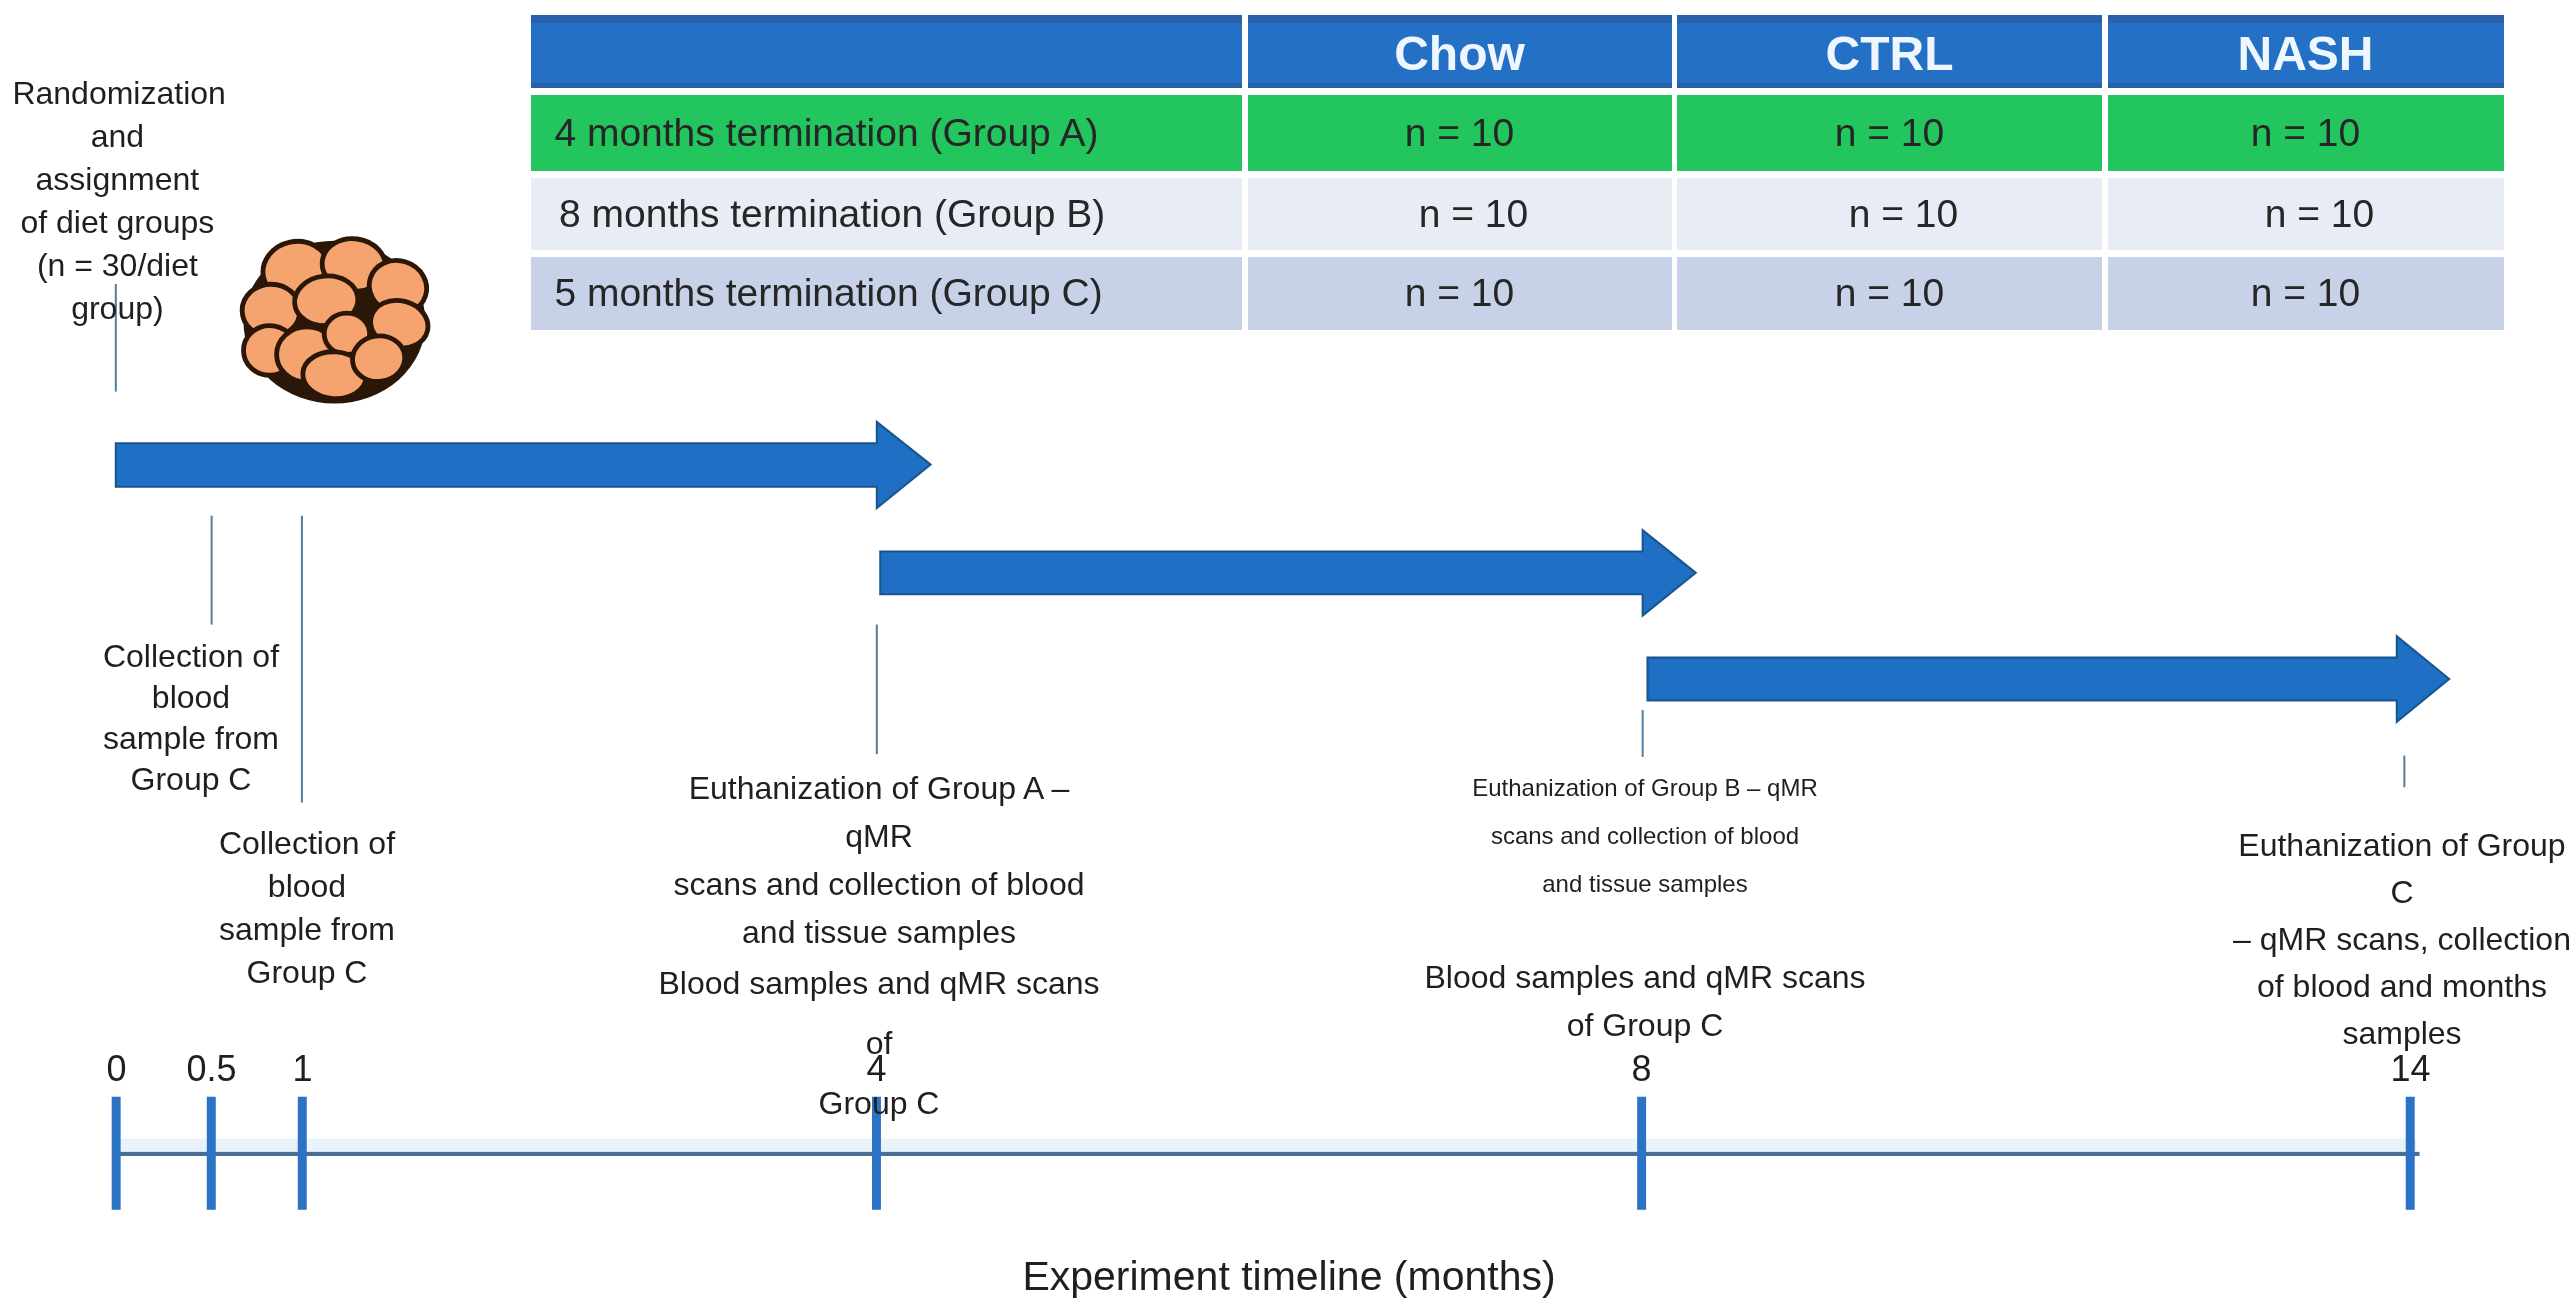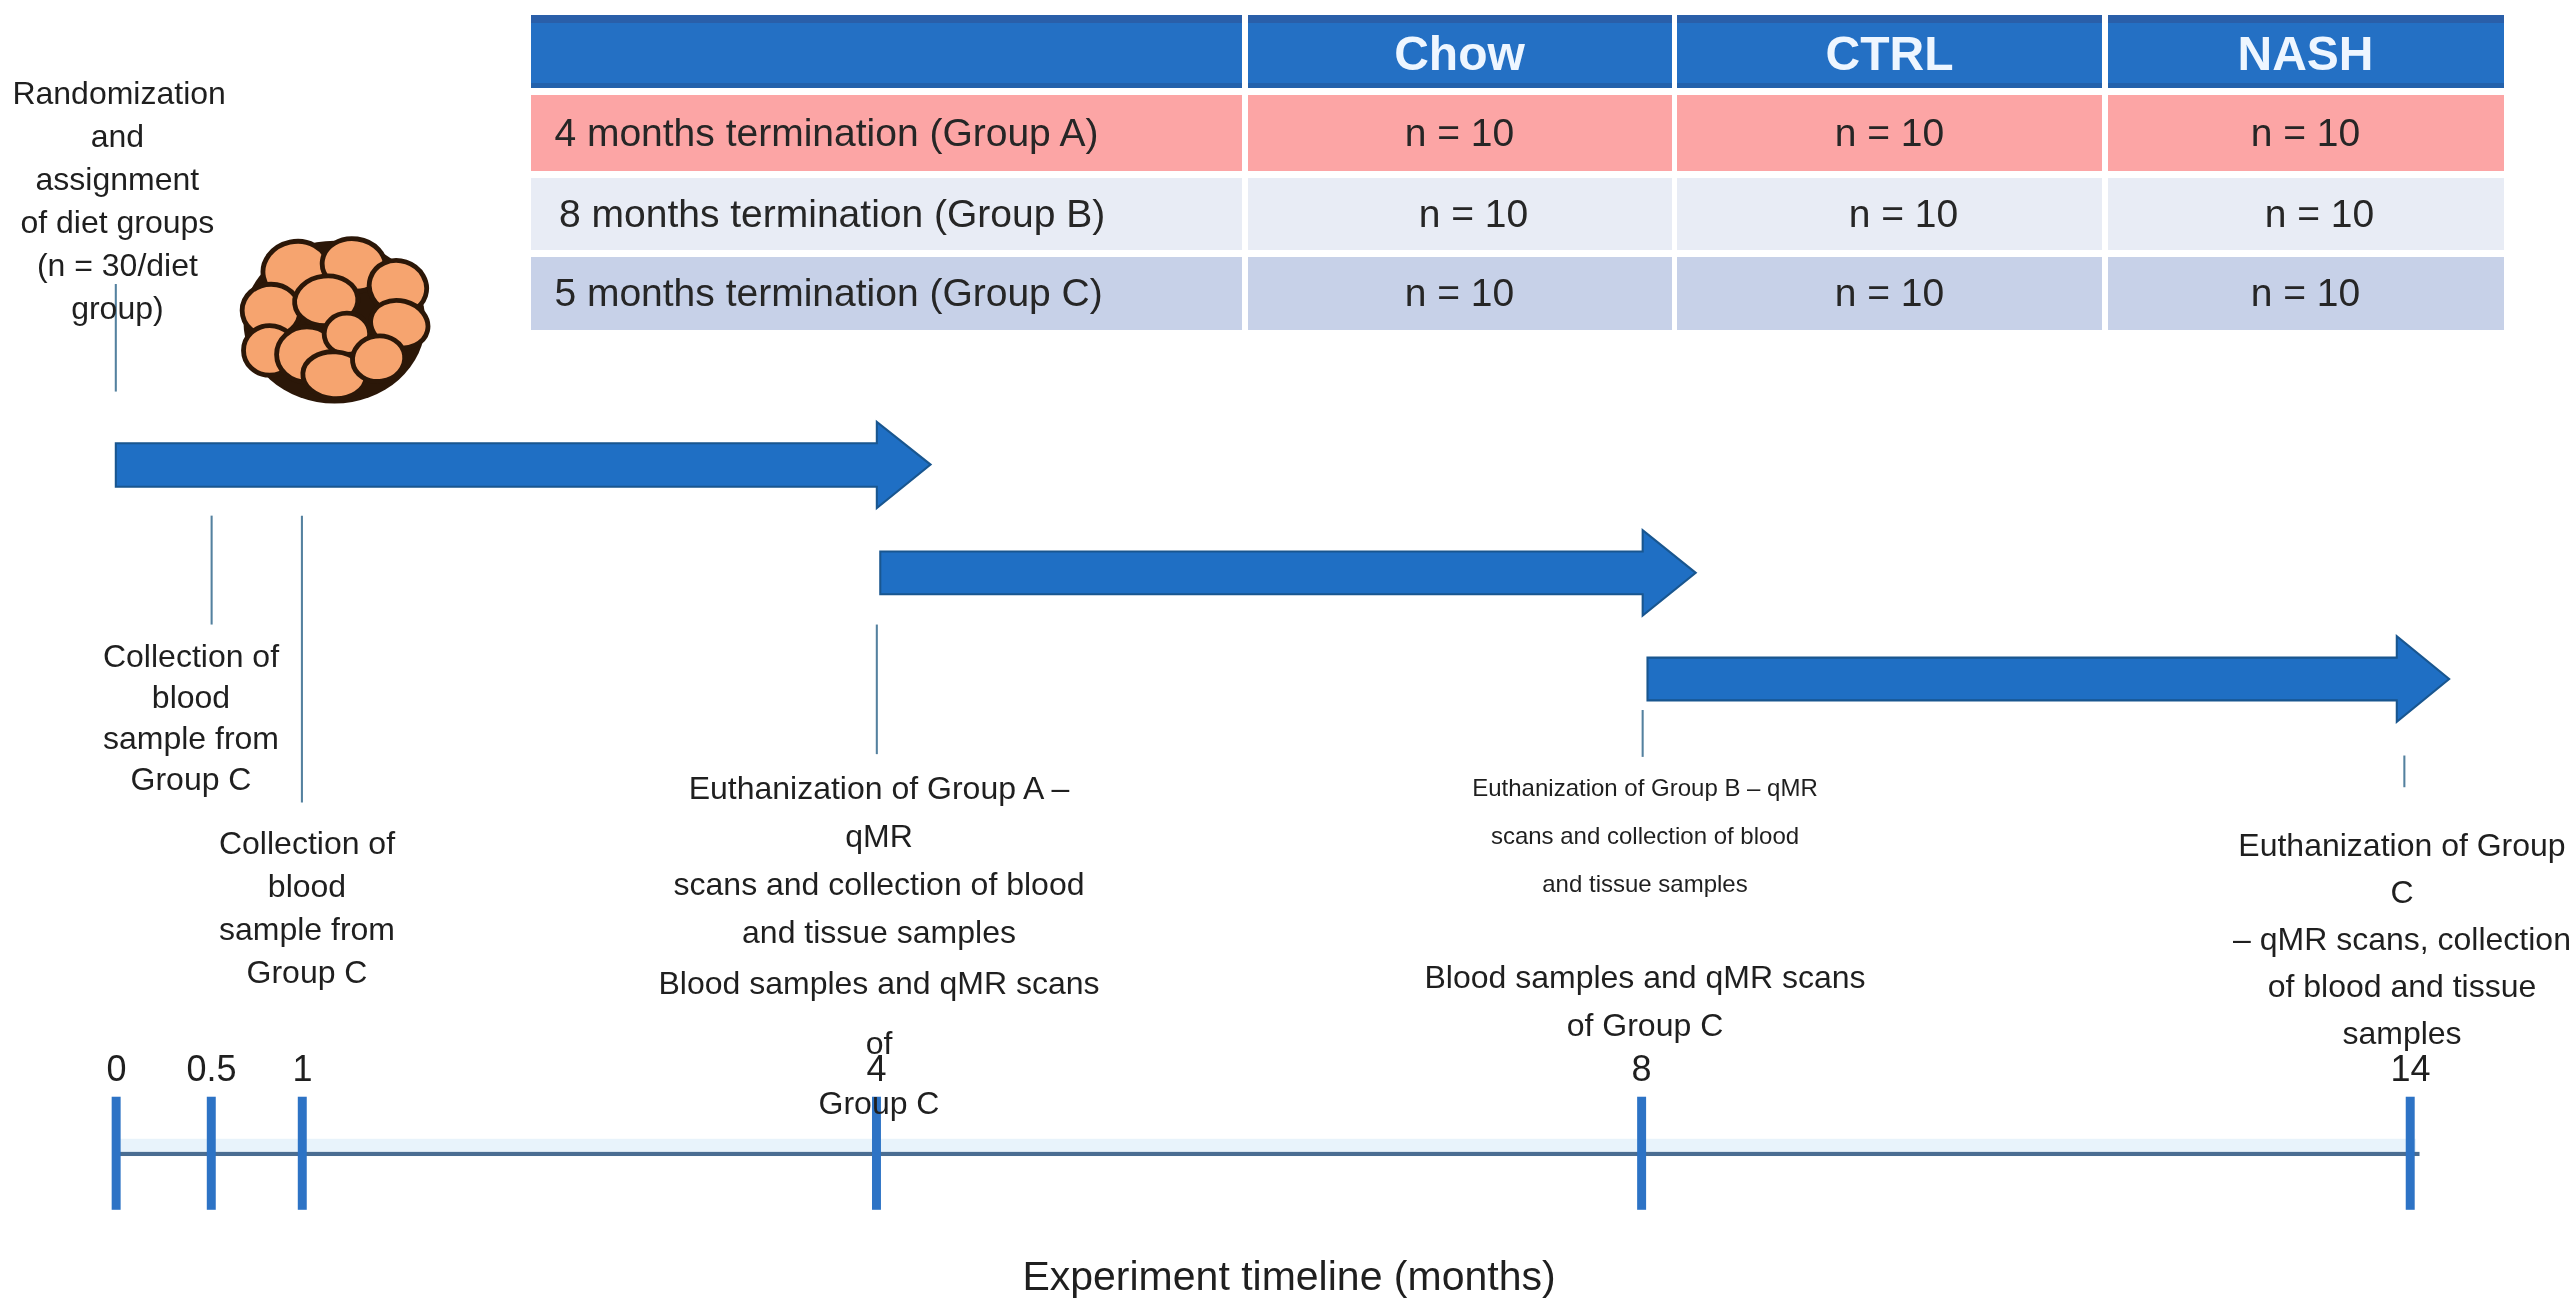--- a/index.html
+++ b/index.html
@@ -42,21 +42,21 @@
     justify-content: center;
   }
   .td {
     font-size: 39px;
     color: #262626;
     display: flex;
     align-items: center;
   }
   .td-label { justify-content: flex-start; padding-left: 23.4px; }
   .td-val { justify-content: center; }
-  .row-a { background: #fca5a5; }
+  .row-a { background: #22c55e; }
   .row-b { background: #e8ecf5; padding-left: 28px; }
   .row-c { background: #c7d1e8; }
   
   .note {
     position: absolute;
     text-align: center;
     white-space: pre-line;
     color: #1f1f1f;
   }
   .note-rand   { left: 12.4px;   top: 72px;  width: 210px; font-size: 32px; line-height: 43px; }
@@ -175,21 +175,21 @@
 and tissue samples</div>
   <div class="note note-f4">Blood samples and qMR scans of
 Group C</div>
   <div class="note note-eb">Euthanization of Group B – qMR
 scans and collection of blood
 and tissue samples</div>
   <div class="note note-f8">Blood samples and qMR scans
 of Group C</div>
   <div class="note note-ec">Euthanization of Group C
 – qMR scans, collection
-of blood and tissue
+of blood and months
 samples</div>
 
   <div class="tick-label" style="left:68px;">0</div>
   <div class="tick-label" style="left:163px;">0.5</div>
   <div class="tick-label" style="left:254px;">1</div>
   <div class="tick-label" style="left:828px;">4</div>
   <div class="tick-label" style="left:1593px;">8</div>
   <div class="tick-label" style="left:2362px;">14</div>
 
   <div class="axis-title">Experiment timeline (months)</div>

